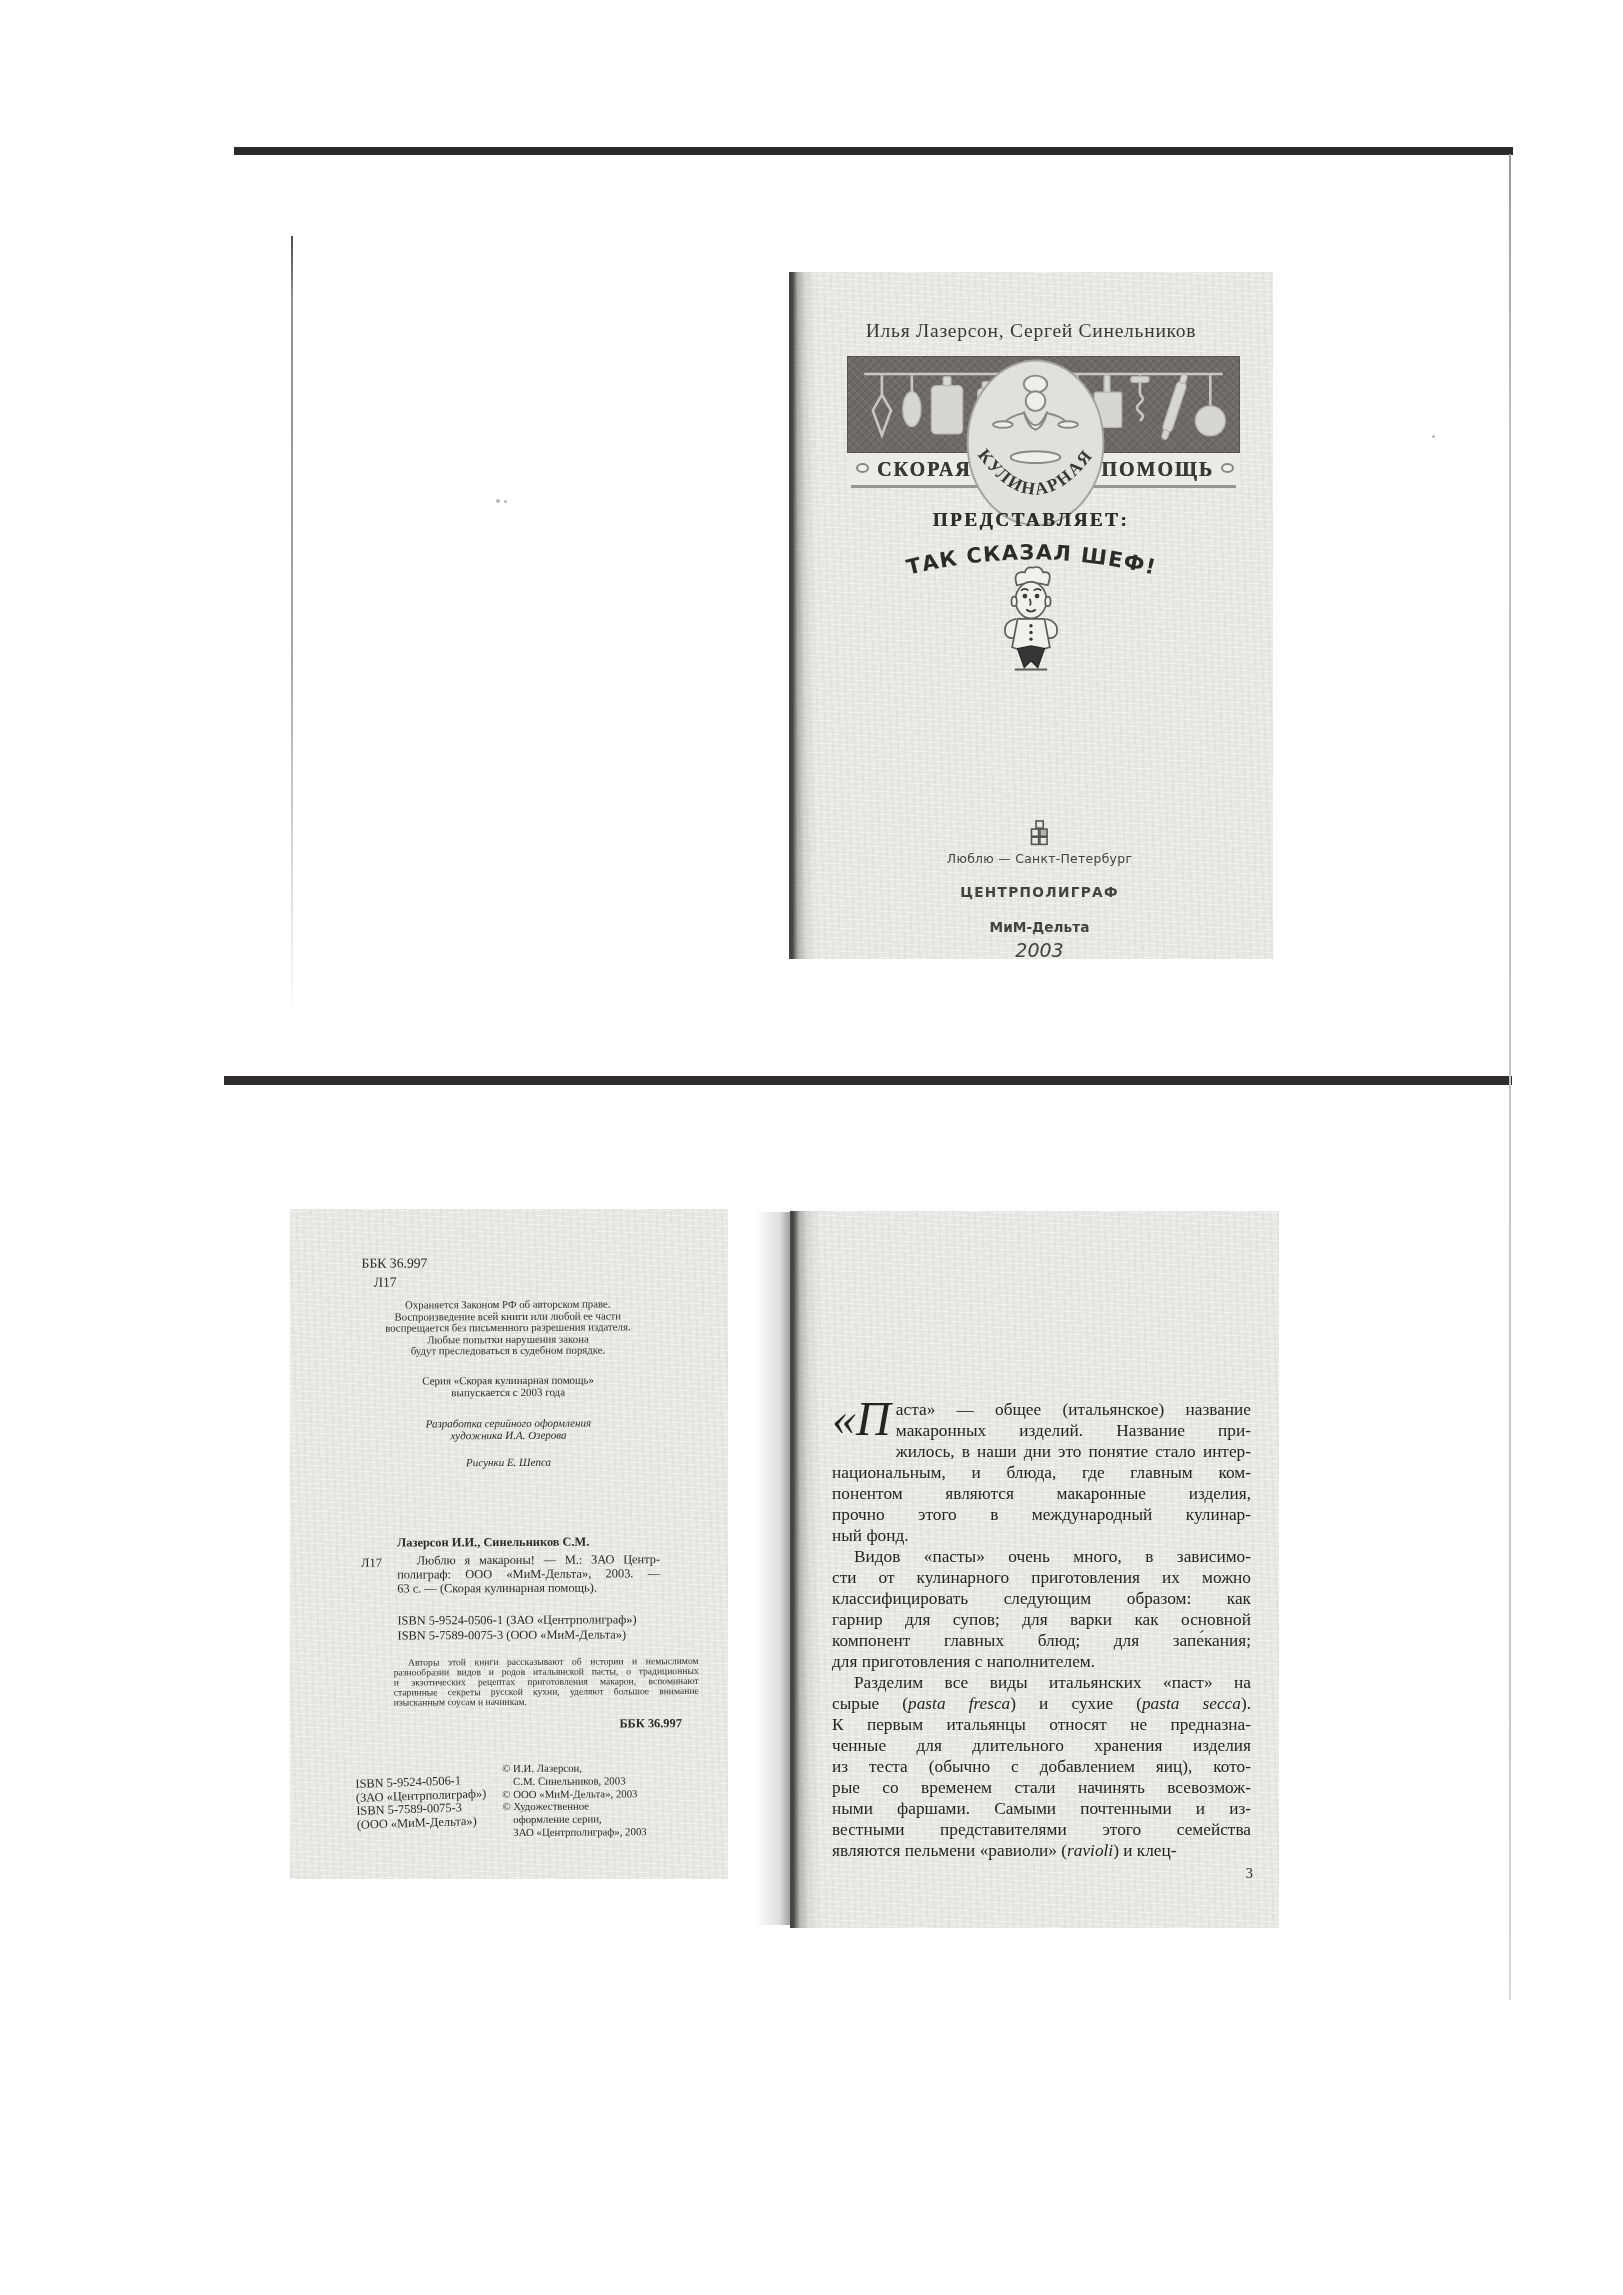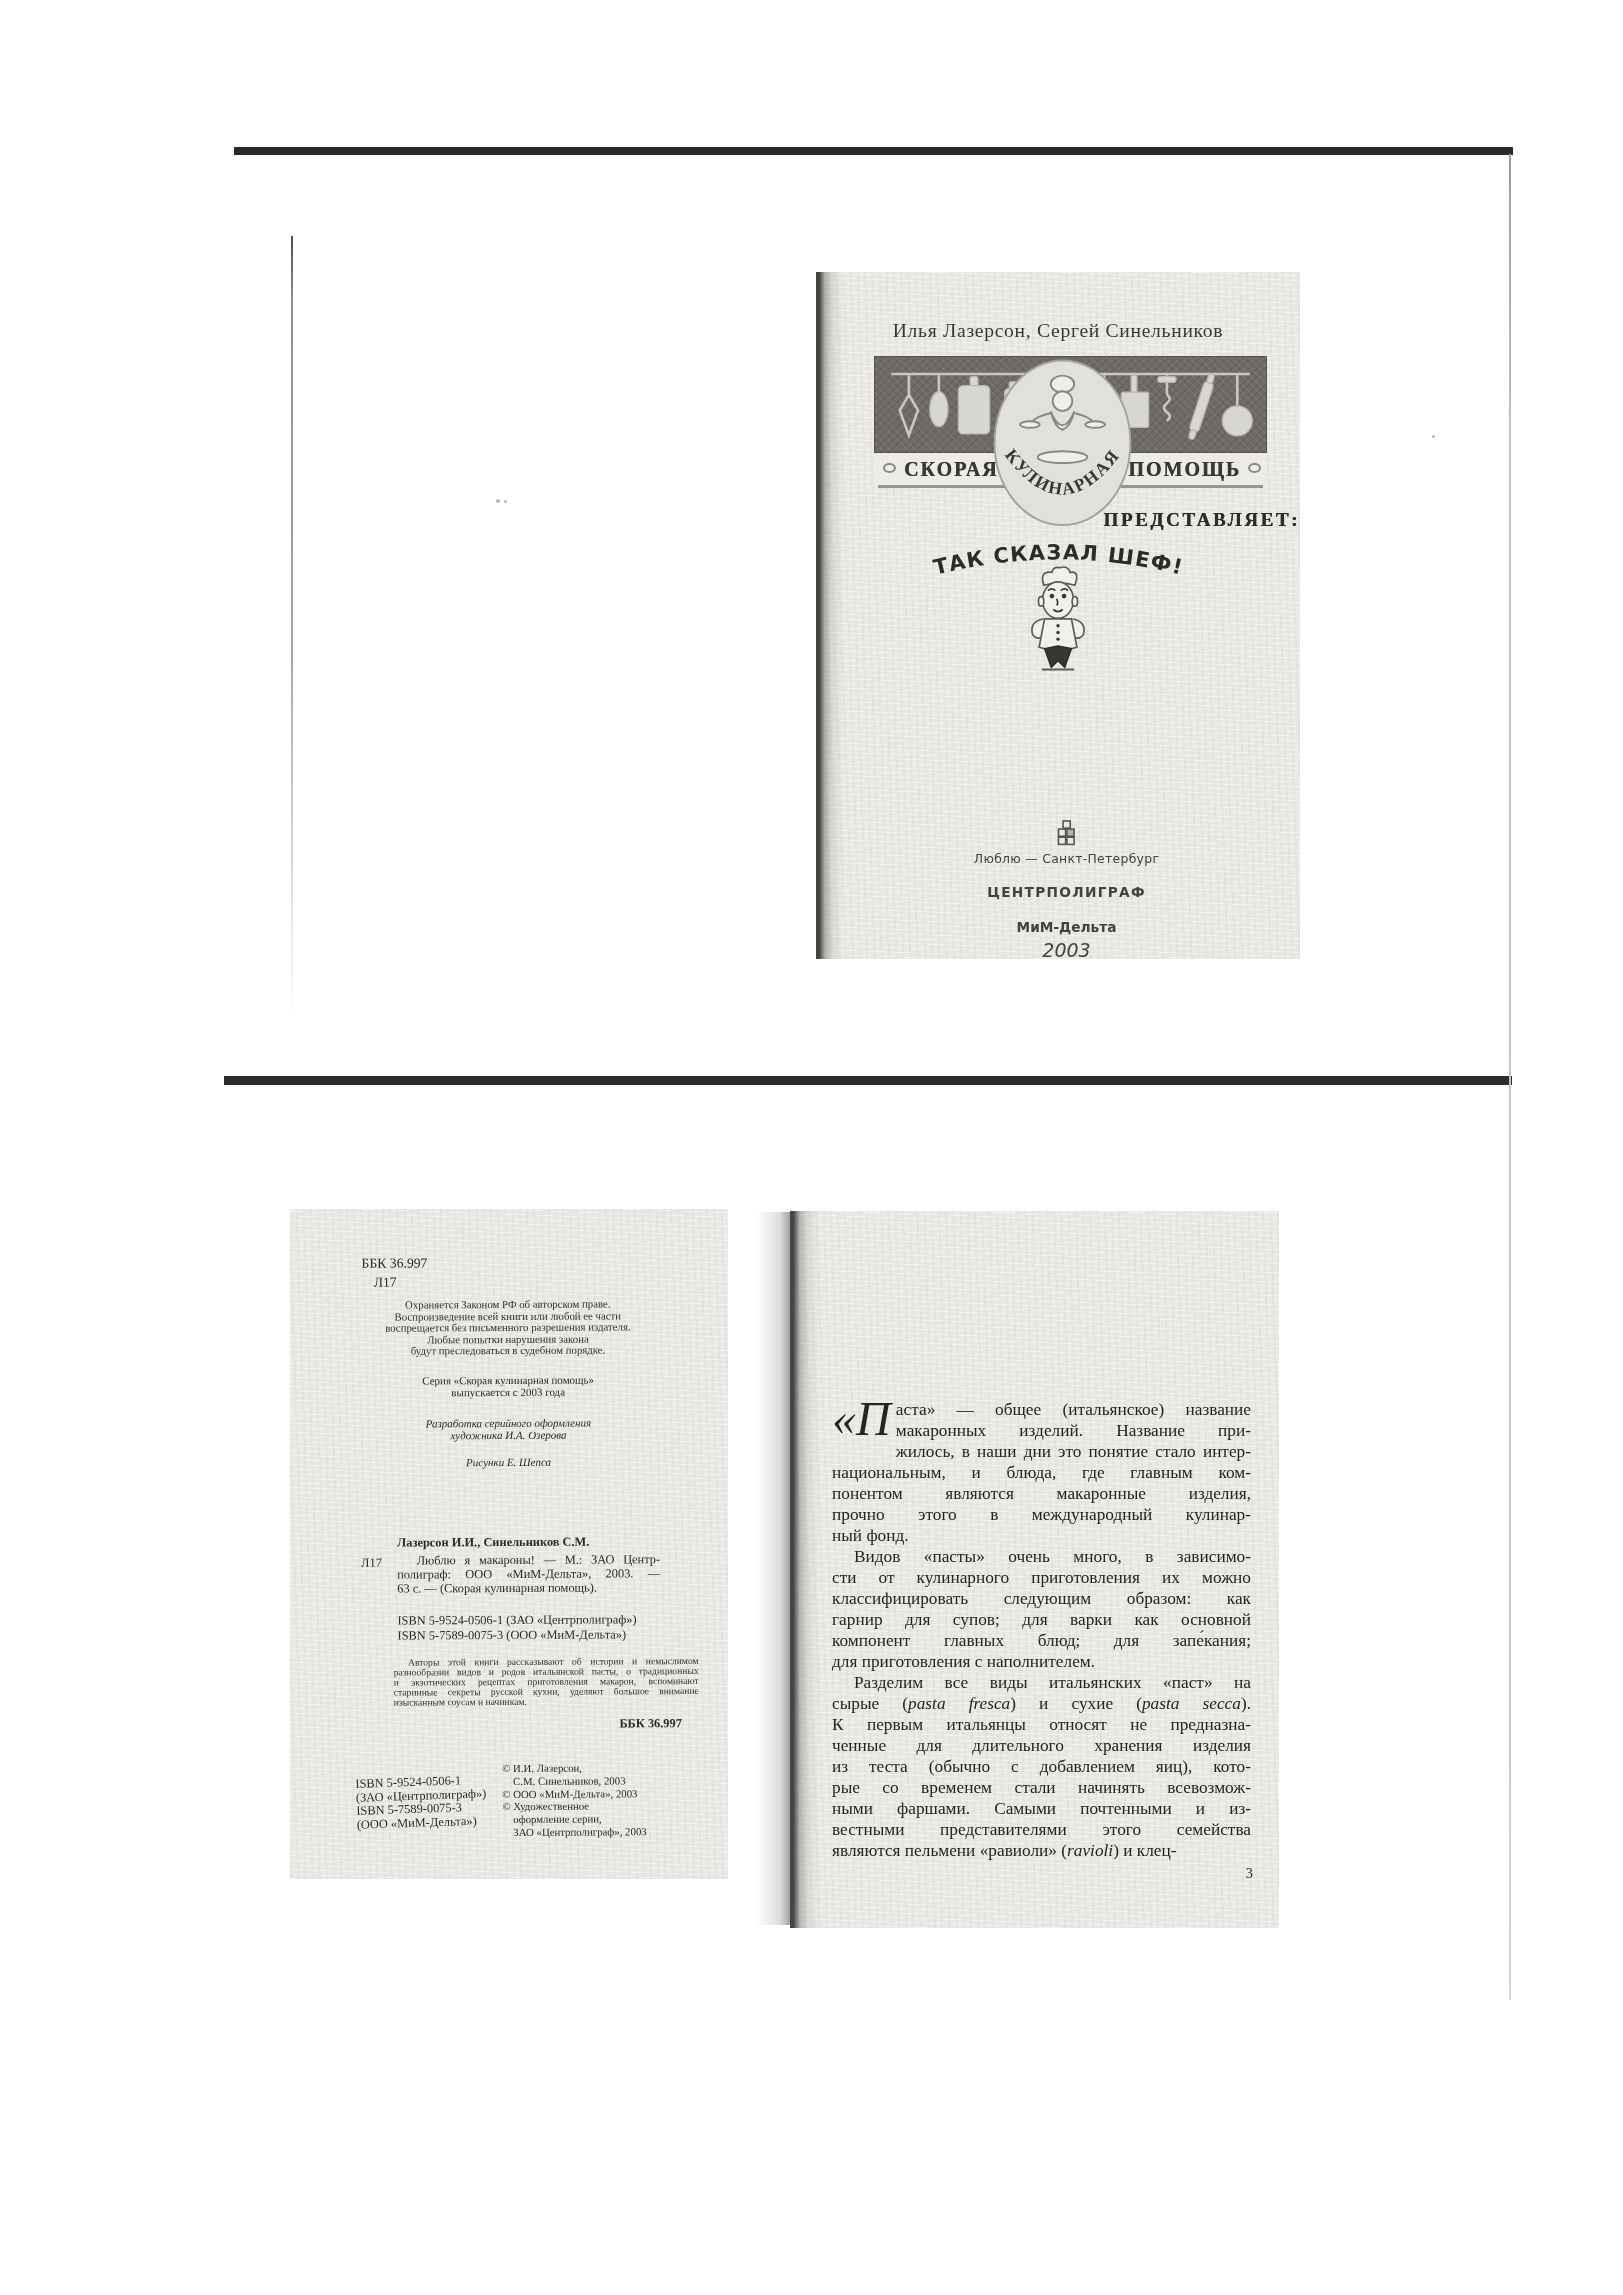--- a/index.html
+++ b/index.html
@@ -19,21 +19,21 @@
     background:linear-gradient(#4f4f4d,#8f8f8d 8%,#a9a9a7 55%,rgba(180,180,178,0));}
   .speck{border-radius:50%;background:#7d7b79;opacity:.55;}
 
   
   .page{
     position:absolute;background-color:#e9e8e4;
     background-image:
       repeating-linear-gradient(2deg,rgba(255,255,255,.45) 0 0.7px,rgba(255,255,255,0) 0.7px 4.6px),
       repeating-linear-gradient(88deg,rgba(120,118,112,.06) 0 2px,rgba(120,118,112,0) 2px 7.2px);
   }
-  .title-page{left:816px;top:272px;width:484px;height:687px;padding-left:32px;}
+  .title-page{left:789px;top:272px;width:484px;height:687px;padding-left:32px;}
   .title-page::before{content:"";position:absolute;left:0;top:0;bottom:0;width:27.5px;
     background:linear-gradient(90deg,#454341 0 3.3px,rgba(110,108,105,.5) 8.5px,rgba(150,148,145,.22) 15.7px,rgba(150,148,145,0) 27.5px);}
   .copyright-page{left:290px;top:1209px;width:438px;height:670px;padding-left:37px;}
   .text-page{left:790px;top:1211px;width:489px;height:717px;}
   .text-page::before{content:"";position:absolute;left:0;top:0;bottom:0;width:30px;
     background:linear-gradient(90deg,#474543 0 3.3px,rgba(120,118,115,.45) 9.8px,rgba(160,158,155,.2) 18.3px,rgba(160,158,155,0) 30px);}
   .edge-shadow{left:756px;top:1212px;width:34px;height:713px;
     background:linear-gradient(90deg,rgba(190,188,185,0),rgba(190,188,185,.5) 70%,rgba(140,138,135,.8));}
 
   
@@ -48,21 +48,21 @@
   .strip{position:absolute;top:97px;left:0;width:393px;height:33px;background:#edebe7;}
   .strip-rule{position:absolute;top:129px;left:3.9px;width:385px;height:2.6px;background:#97958f;}
   .series-word{position:absolute;top:4.6px;font-weight:bold;font-size:20px;letter-spacing:2px;color:#3a3836;
     text-shadow:0.4px 0 currentColor;}
   .series-left{left:30px;} .series-right{right:26px;}
   .egg{position:absolute;top:9.8px;width:13px;height:9.8px;border:2px solid #8a8884;
     border-radius:50%;background:#f2f0ec;}
   .egg.l{left:8.5px;} .egg.r{right:6.5px;}
   .medallion{position:absolute;left:118px;top:2.6px;width:141px;height:169px;}
   .utensils{position:absolute;inset:0;}
-  .presents{top:237px;left:0;width:100%;text-align:right;font-weight:bold;font-size:19px;
+  .presents{top:237px;left:0;width:100%;text-align:center;font-weight:bold;font-size:19px;
     letter-spacing:2.6px;color:#2f2d2b;text-shadow:0.4px 0 currentColor;}
   .slogan-svg{top:260px;left:46px;width:393px;height:60px;}
   .chef-svg{top:293px;left:196px;width:92px;height:116px;}
   .book-title{top:420px;left:0;width:100%;text-align:center;font-weight:bold;font-size:40px;
     line-height:48px;letter-spacing:1.3px;color:#2b2927;
     text-shadow:0.8px 0 currentColor,-0.4px 0 currentColor,0 0.4px currentColor;}
   .imprint{top:548px;left:0;width:100%;text-align:center;transform:translateX(8.5px);
     font-family:"DejaVu Sans",sans-serif;color:#44423f;}
   .imprint .cities{font-size:12.4px;letter-spacing:0.3px;margin-top:3.3px;}
   .imprint .pub{font-size:13.7px;font-weight:bold;letter-spacing:1.3px;margin-top:18px;}

